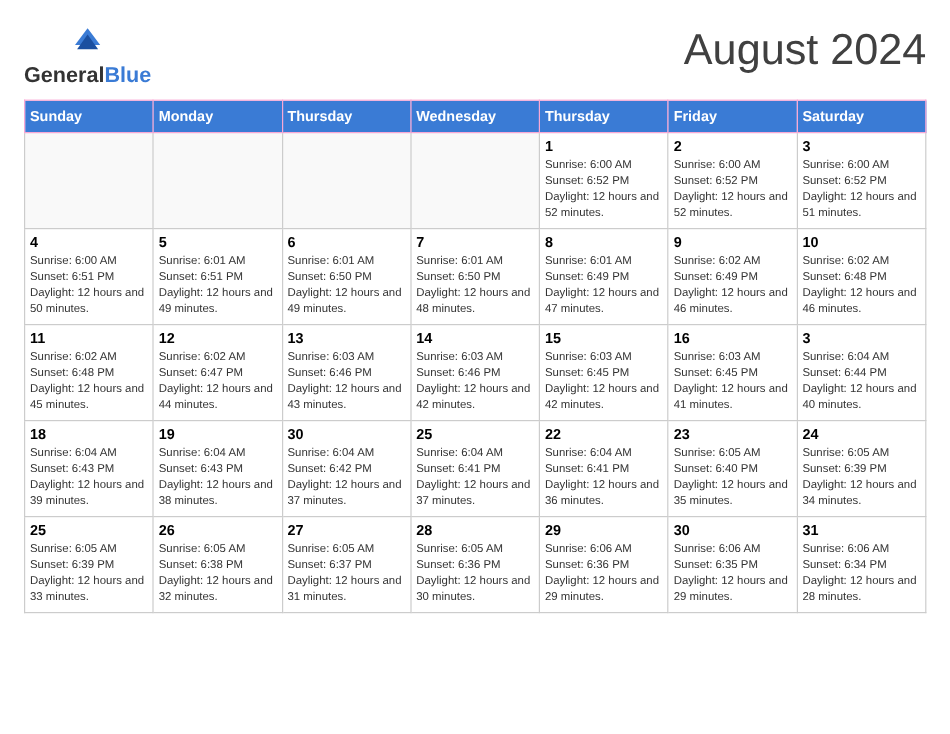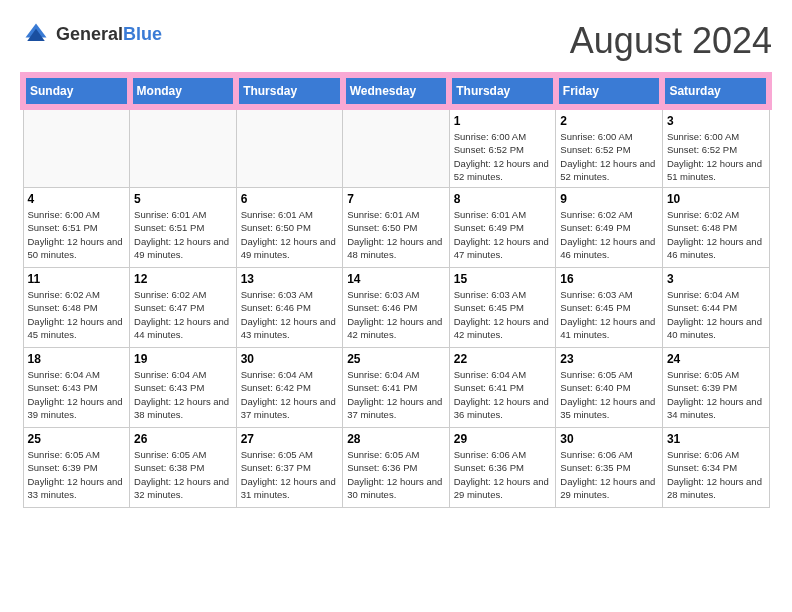--- a/index.html
+++ b/index.html
@@ -13,20 +13,21 @@
     .header {
       display: flex;
       justify-content: space-between;
       align-items: flex-start;
       margin-bottom: 10px;
     }
     .logo {
       display: flex;
       align-items: center;
       gap: 4px;
+      flex-direction: column;
     }
     .logo-text-general { font-size: 18px; font-weight: bold; color: #333; }
     .logo-text-blue { font-size: 18px; font-weight: bold; color: #3a7bd5; }
     .logo-icon {
       width: 32px;
       height: 28px;
       position: relative;
     }
     .title-block { text-align: right; }
     .month-year { font-size: 36px; color: #404040; font-weight: 300; }
@@ -35,21 +36,21 @@
       width: 100%;
       border-collapse: collapse;
       font-size: 10.5px;
     }
     thead tr th {
       background-color: #3a7bd5;
       color: #fff;
       padding: 6px 4px;
       text-align: left;
       font-size: 12px;
-      border: 6px solid #f9a8d4;
+      border: 1px solid #f9a8d4;
     }
     tbody tr td {
       border: 1px solid #ccc;
       vertical-align: top;
       padding: 4px;
       width: calc(100% / 7);
       height: 80px;
       background: #fff;
     }
     tbody tr td.empty {

